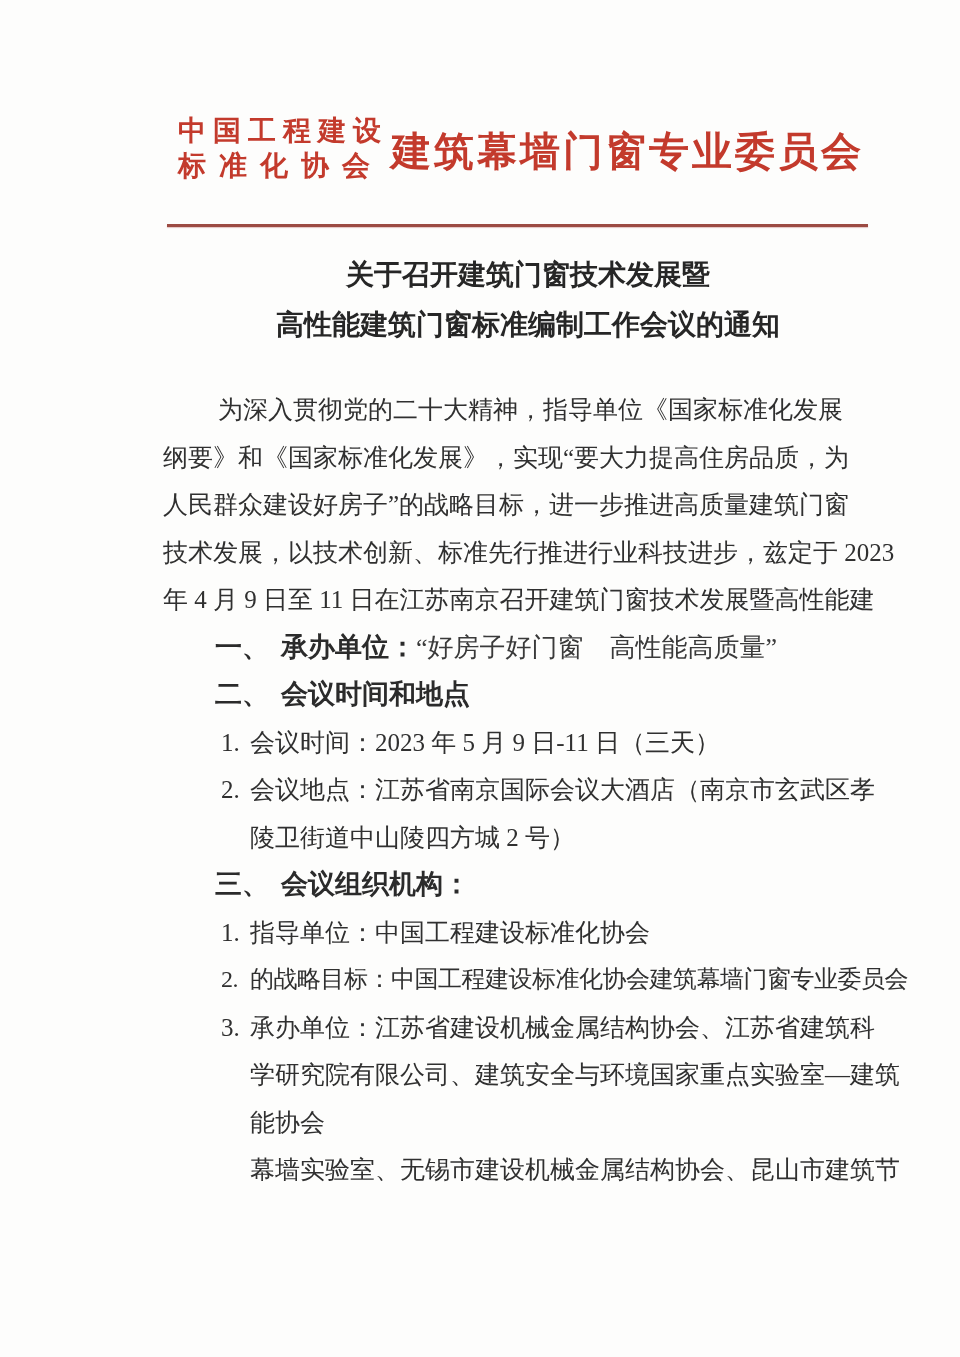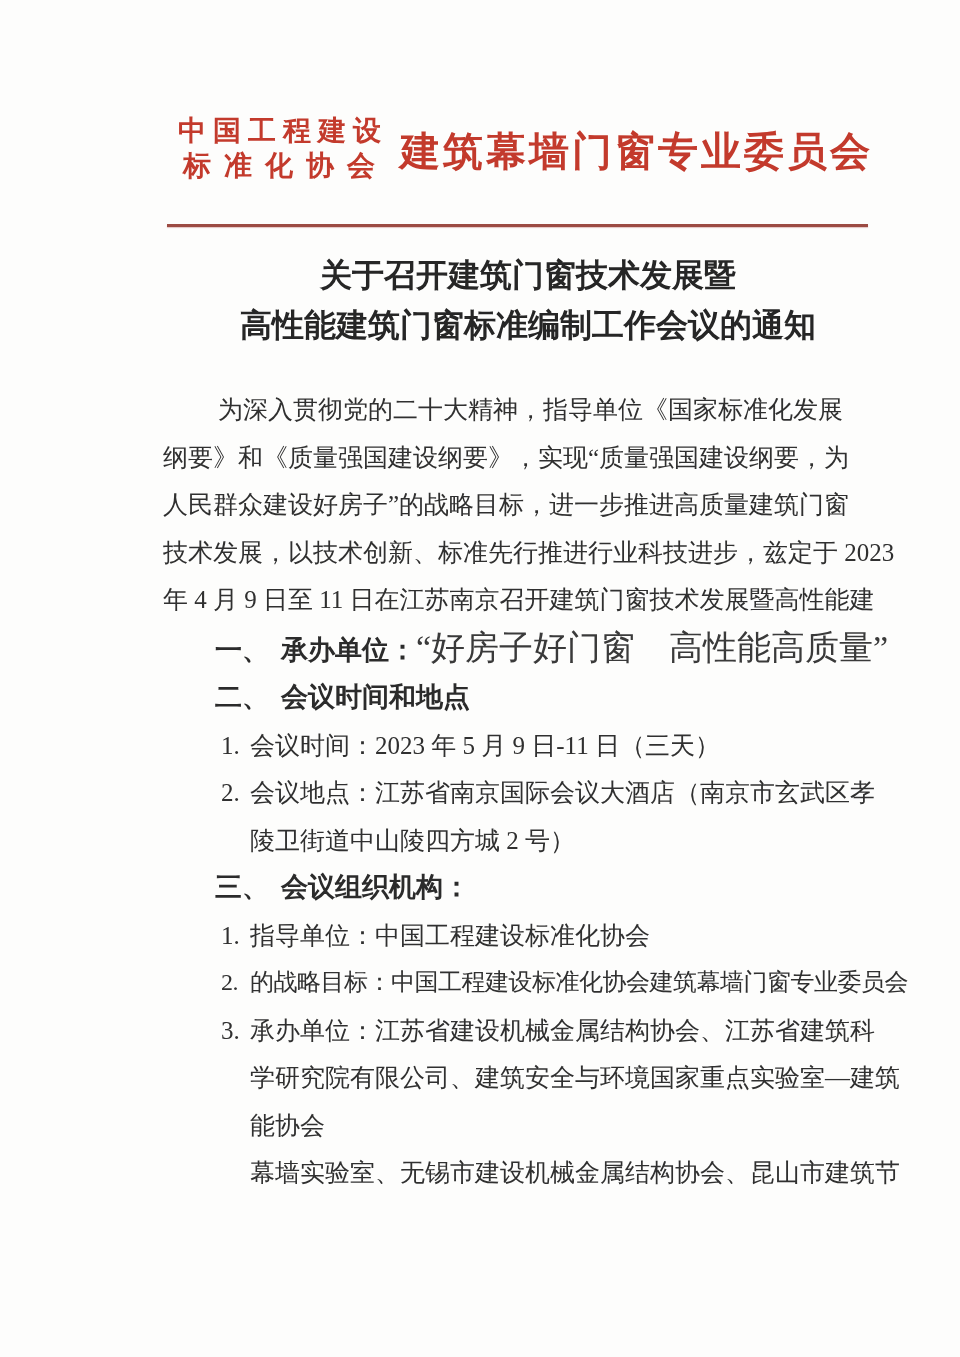--- a/index.html
+++ b/index.html
@@ -35,26 +35,25 @@
     font-size: 28px;
     line-height: 35px;
     letter-spacing: 7px;
     white-space: nowrap;
   }
   .org-line2 {
     font-size: 28px;
     line-height: 35px;
     letter-spacing: 13px;
     white-space: nowrap;
-    text-align: right;
   }
   .committee {
     flex: none;
     margin-top: 16px;
-    margin-left: 12px;
+    margin-left: 3px;
     color: #c33a2c;
     font-family: "Liberation Sans", sans-serif;
     font-weight: bold;
     font-size: 40px;
     line-height: 44px;
     letter-spacing: 3px;
     white-space: nowrap;
   }
 
   
@@ -66,21 +65,21 @@
     box-shadow: 0 1px 1px rgba(210,150,150,0.55);
   }
 
   
   .doc-title {
     margin: 23px 0 0 140px;
     width: 720px;
     text-align: center;
     font-family: "Liberation Sans", sans-serif;
     font-weight: bold;
-    font-size: 32px;
+    font-size: 28px;
     line-height: 50px;
     color: #262626;
   }
   .doc-title .t-line { white-space: nowrap; }
 
   
   .doc-body {
     margin: 36px 0 0 135px;
     width: 712px;
     font-size: 25px;
@@ -94,21 +93,21 @@
     white-space: nowrap;
     font-family: "Liberation Sans", sans-serif;
     font-weight: bold;
     font-size: 27px;
     color: #2b2b2b;
   }
   .sec-line .sec-no { display: inline-block; padding-left: 52px; margin-right: 12px; }
   .sec-theme {
     font-family: "Liberation Serif", serif;
     font-weight: normal;
-    font-size: 34px;
+    font-size: 26px;
     color: #3a3a3a;
   }
 
   .item-line { white-space: nowrap; }
   .item-no {
     display: inline-block;
     padding-left: 58px;
     width: 29px;
   }
   .item-cont { padding-left: 87px; white-space: nowrap; }
@@ -130,21 +129,21 @@
   <div class="rule"></div>
 
   <h1 class="doc-title" style="margin-top:23px;margin-bottom:0;">
     <div class="t-line">关于召开建筑门窗技术发展暨</div>
     <div class="t-line">高性能建筑门窗标准编制工作会议的通知</div>
   </h1>
 
   <main class="doc-body">
 
     <div class="bline first-indent">为深入贯彻党的二十大精神，指导单位《国家标准化发展</div>
-    <div class="bline">纲要》和《质量强国建设纲要》，实现“质量强国建设纲要，为</div>
+    <div class="bline">纲要》和《国家标准化发展》，实现“要大力提高住房品质，为</div>
     <div class="bline">人民群众建设好房子”的战略目标，进一步推进高质量建筑门窗</div>
     <div class="bline">技术发展，以技术创新、标准先行推进行业科技进步，兹定于 2023</div>
     <div class="bline">年 4 月 9 日至 11 日在江苏南京召开建筑门窗技术发展暨高性能建</div>
 
     <div class="sec-line">
       <span class="sec-no">一、</span><span>承办单位：</span><span class="sec-theme">“好房子好门窗　高性能高质量”</span>
     </div>
 
     <div class="sec-line">
       <span class="sec-no">二、</span><span>会议时间和地点</span>

